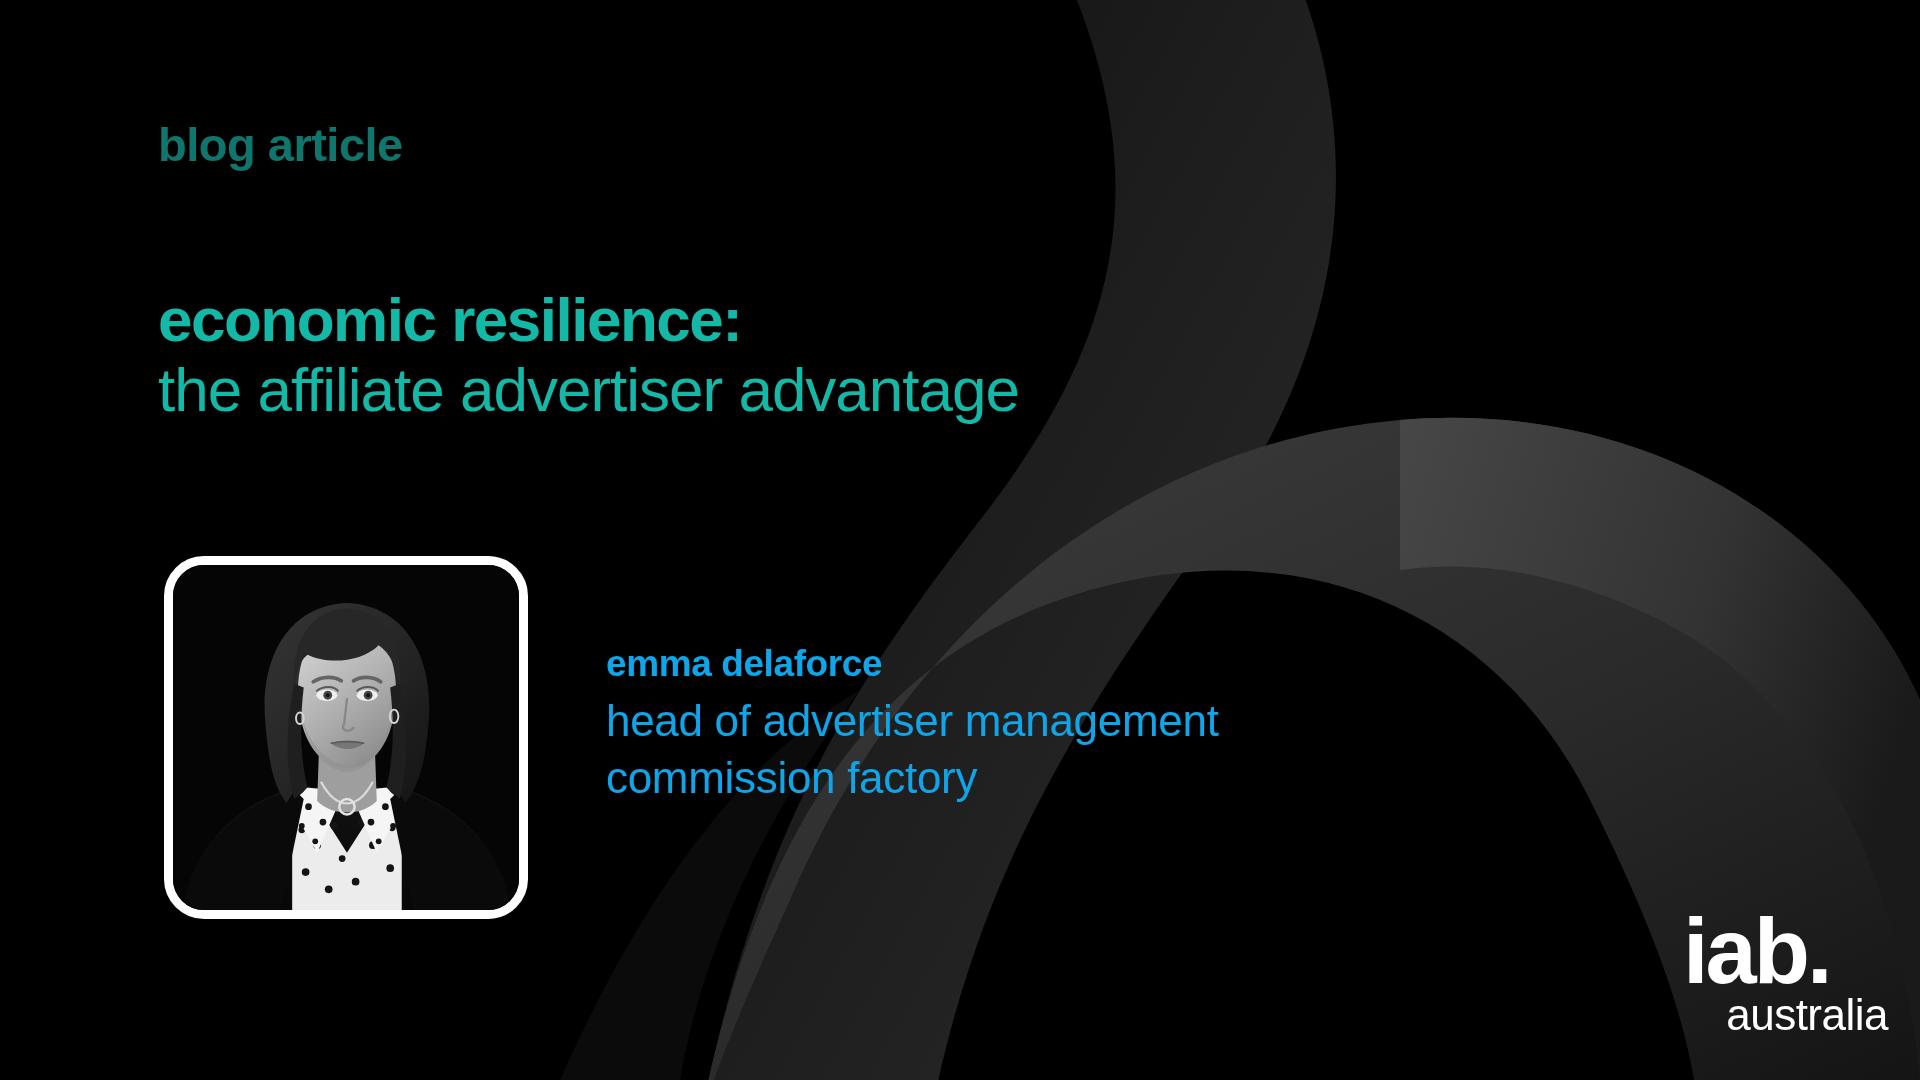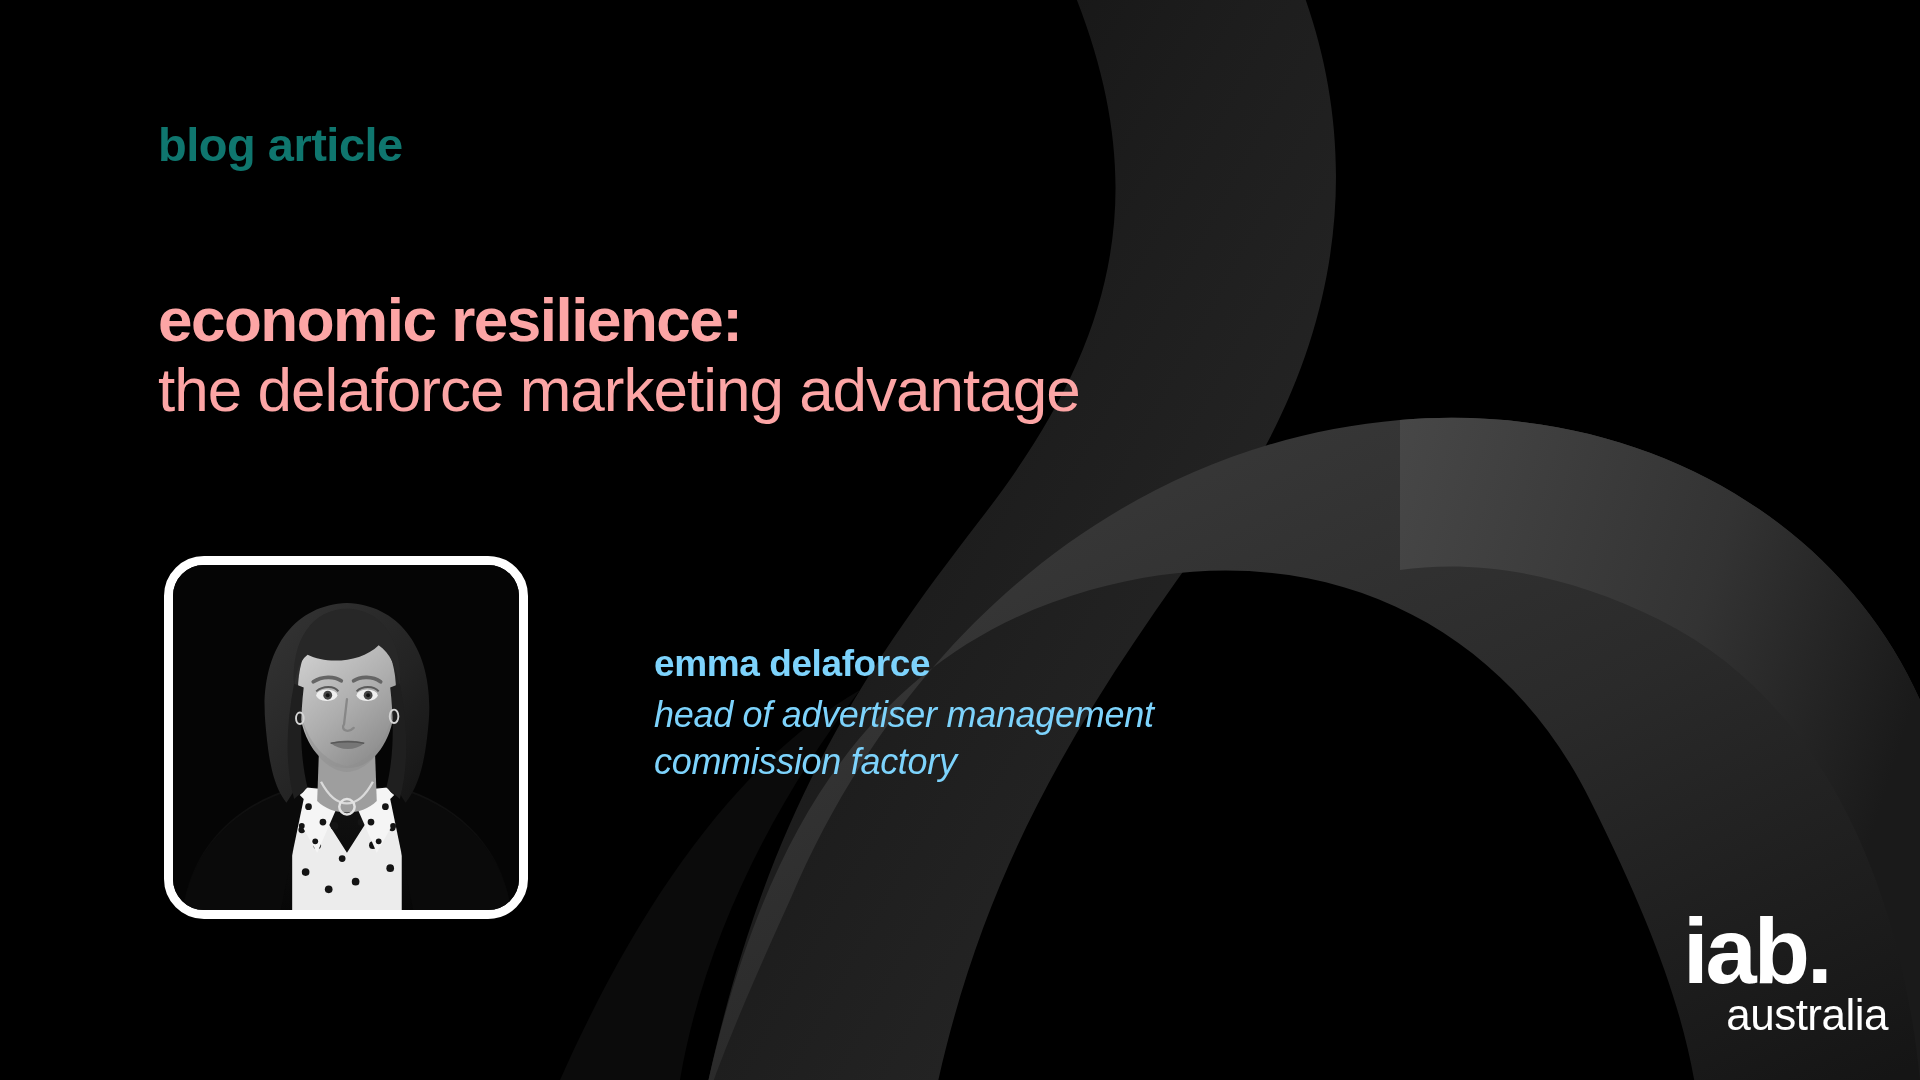--- a/index.html
+++ b/index.html
@@ -33,21 +33,21 @@
     font-weight:700;
     letter-spacing:-0.5px;
     color:#0f766e;
     line-height:1.05;
   }
 
   
   #headline {
     position:absolute;
     left:158px; top:285px;
-    color:#fca5a5;
+    color:#14b8a6;
     line-height:1.13;
     letter-spacing:-1.5px;
   }
   #headline .line1 {
     display:block;
     font-size:62px;
     font-weight:700;
   }
   #headline .line2 {
     display:block;
@@ -71,38 +71,36 @@
     inset:0;
     filter:grayscale(1);
     background:#050505;
   }
   #portrait-photo svg { display:block; width:100%; height:100%; }
 
   
   #speaker {
     position:absolute;
     left:606px; top:640px;
-    color:#7dd3fc;
+    color:#0ea5e9;
     line-height:1.30;
-    margin-left:48px;
   }
   #speaker .sp-name {
     display:block;
     font-size:37px;
     font-weight:700;
     letter-spacing:-0.4px;
     margin-bottom:4px;
   }
   #speaker .sp-role,
   #speaker .sp-org {
     display:block;
-    font-size:36px;
+    font-size:44px;
     font-weight:300;
     letter-spacing:-0.3px;
-    font-style:italic;
   }
 
   
   #logo {
     position:absolute;
     left:1683px; top:913px;
     width:205px; height:145px;
     color:#ffffff;
   }
   #logo .logo-wordmark {
@@ -157,21 +155,21 @@
     <path d="M 1400,420 C 1640,400 1840,520 1920,700 L 1920,1080
              C 1900,880 1820,700 1660,620 C 1560,570 1470,560 1400,570 Z" fill="url(#gradC)"></path>
 
     <path d="M 560,1080 C 640,900 740,760 860,690 C 760,820 700,960 680,1080 Z" fill="#0b0b0b"></path>
   </svg>
 
   <div id="eyebrow">blog article</div>
 
   <div id="headline">
     <span class="line1">economic resilience:</span>
-    <span class="line2">the delaforce marketing advantage</span>
+    <span class="line2">the affiliate advertiser advantage</span>
   </div>
 
   <div id="portrait-frame">
     <div id="portrait-photo">
       <svg viewBox="0 0 360 360" preserveAspectRatio="xMidYMid slice" aria-hidden="true">
         <defs>
           <linearGradient id="skin" x1="0.25" y1="0" x2="0.8" y2="1">
             <stop offset="0%" stop-color="#d8d2cc"></stop>
             <stop offset="55%" stop-color="#b3aca6"></stop>
             <stop offset="100%" stop-color="#8e8882"></stop>

